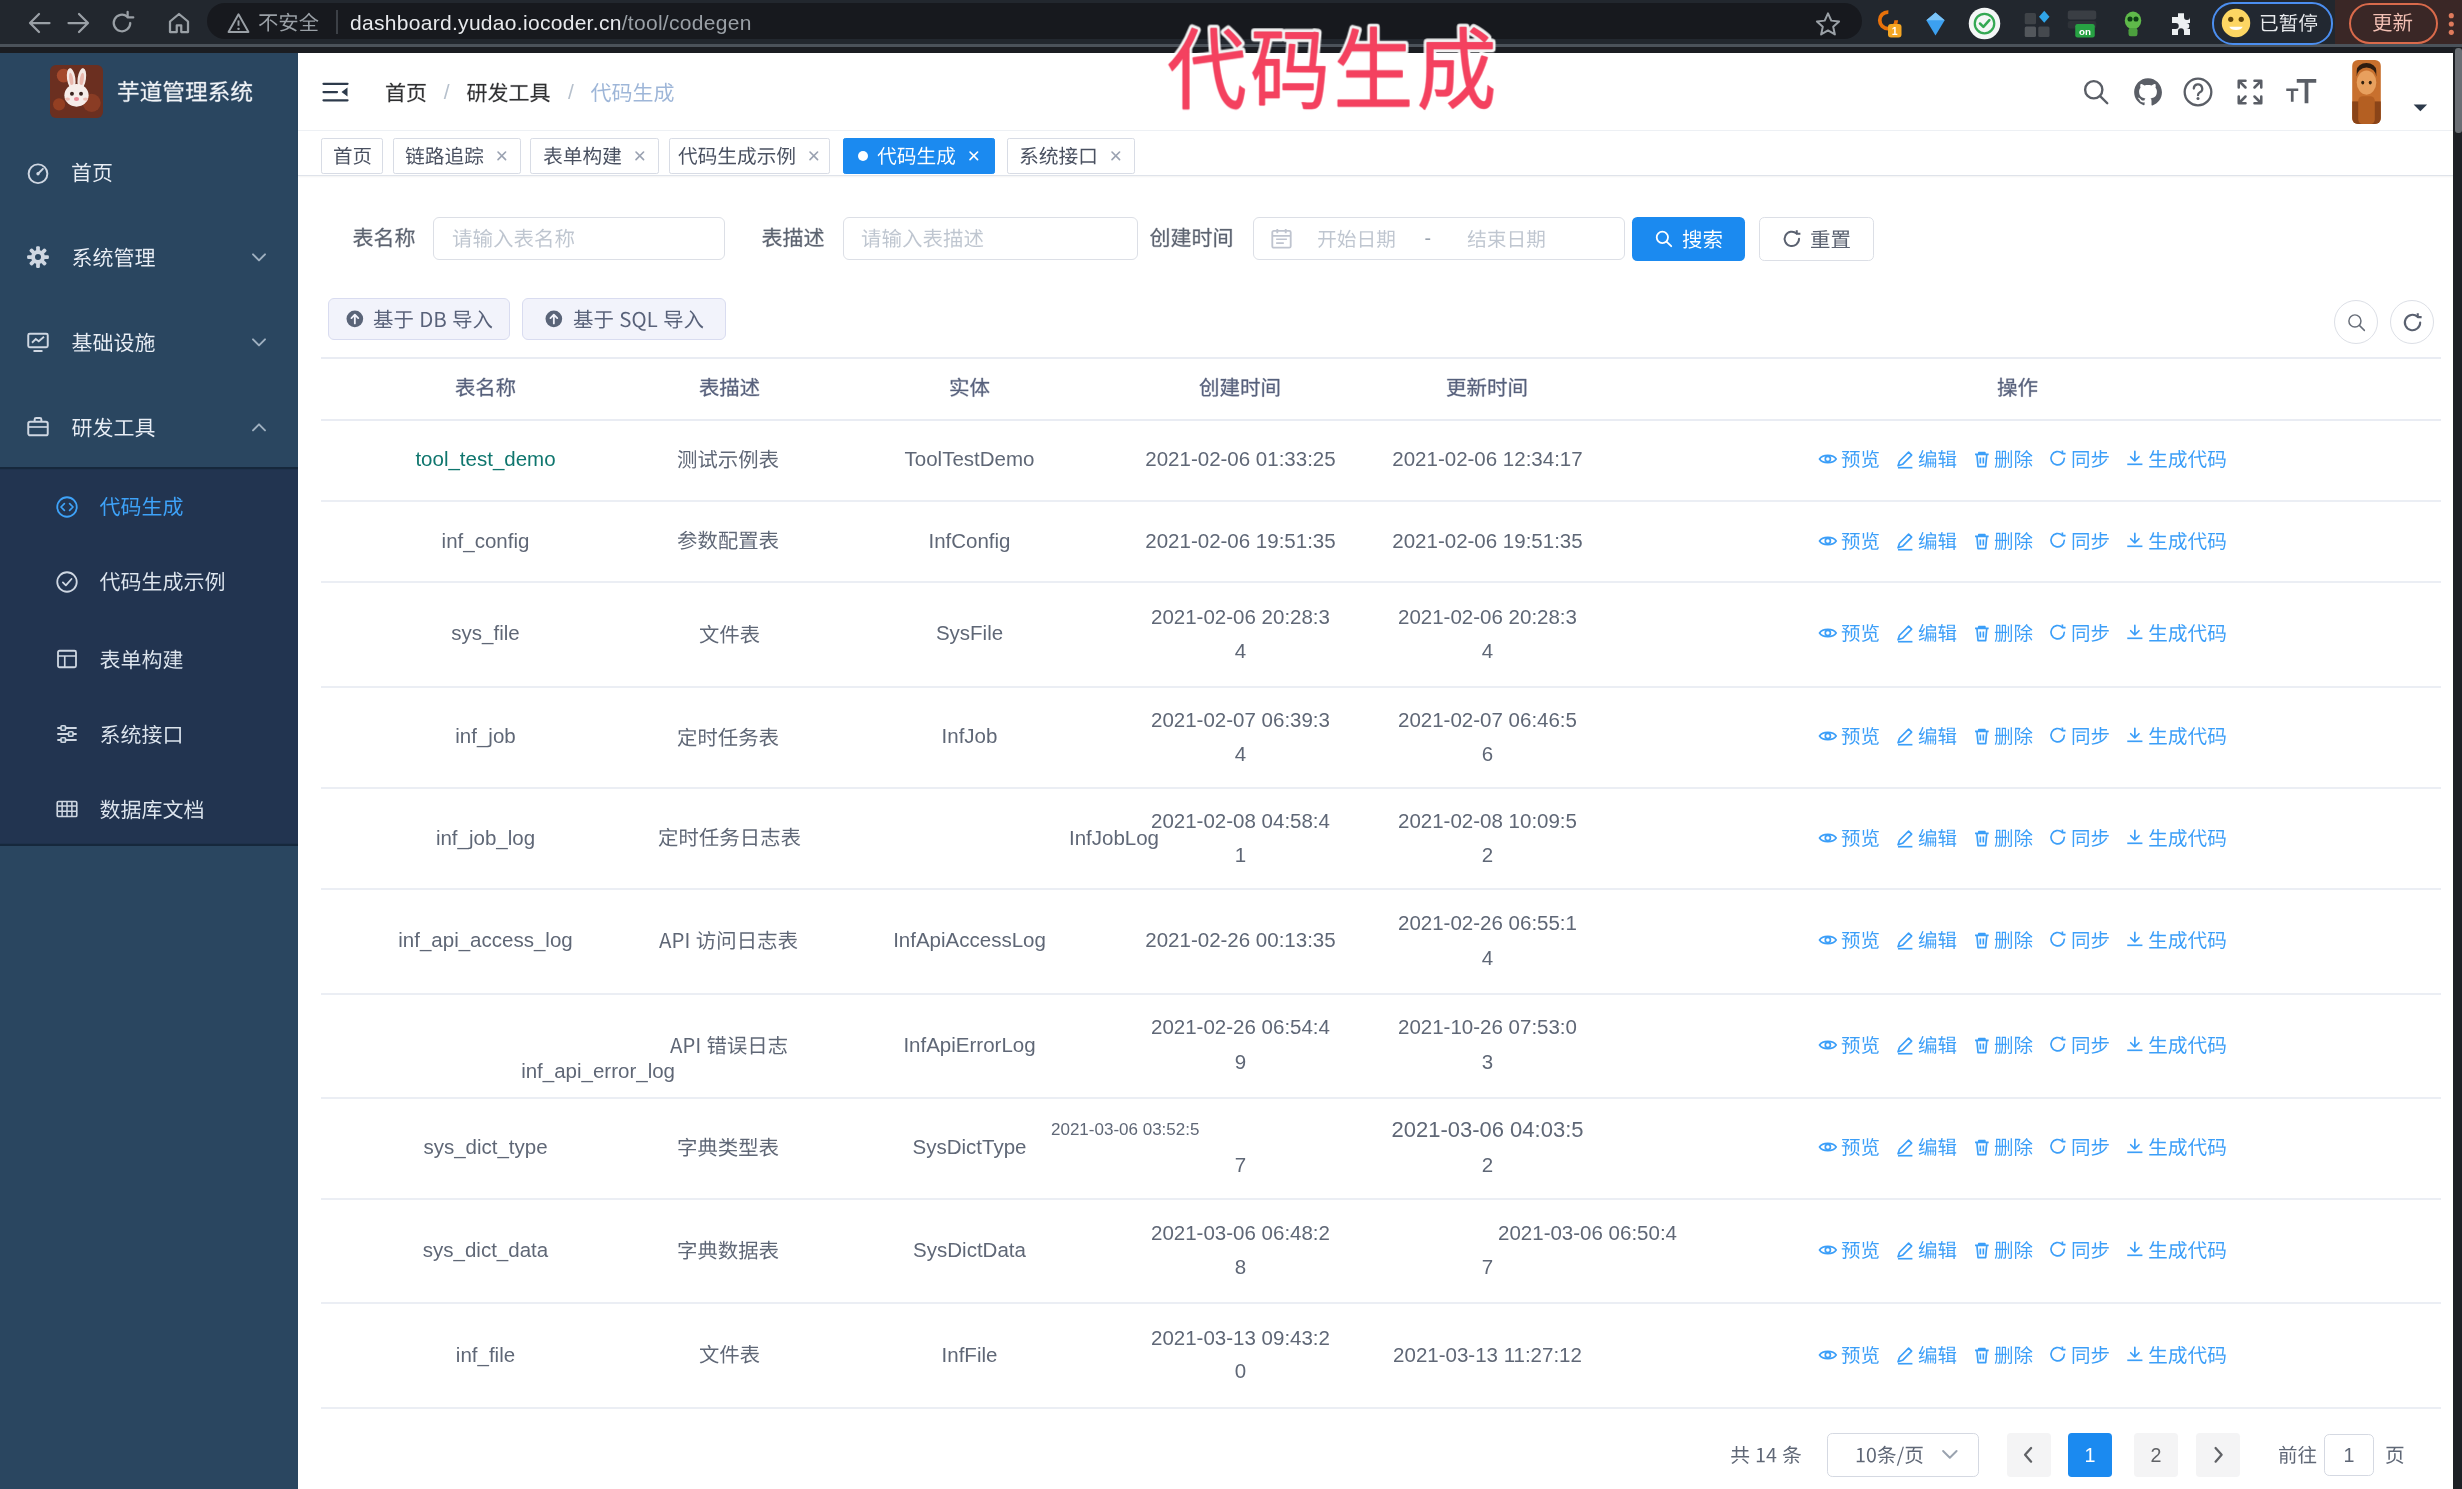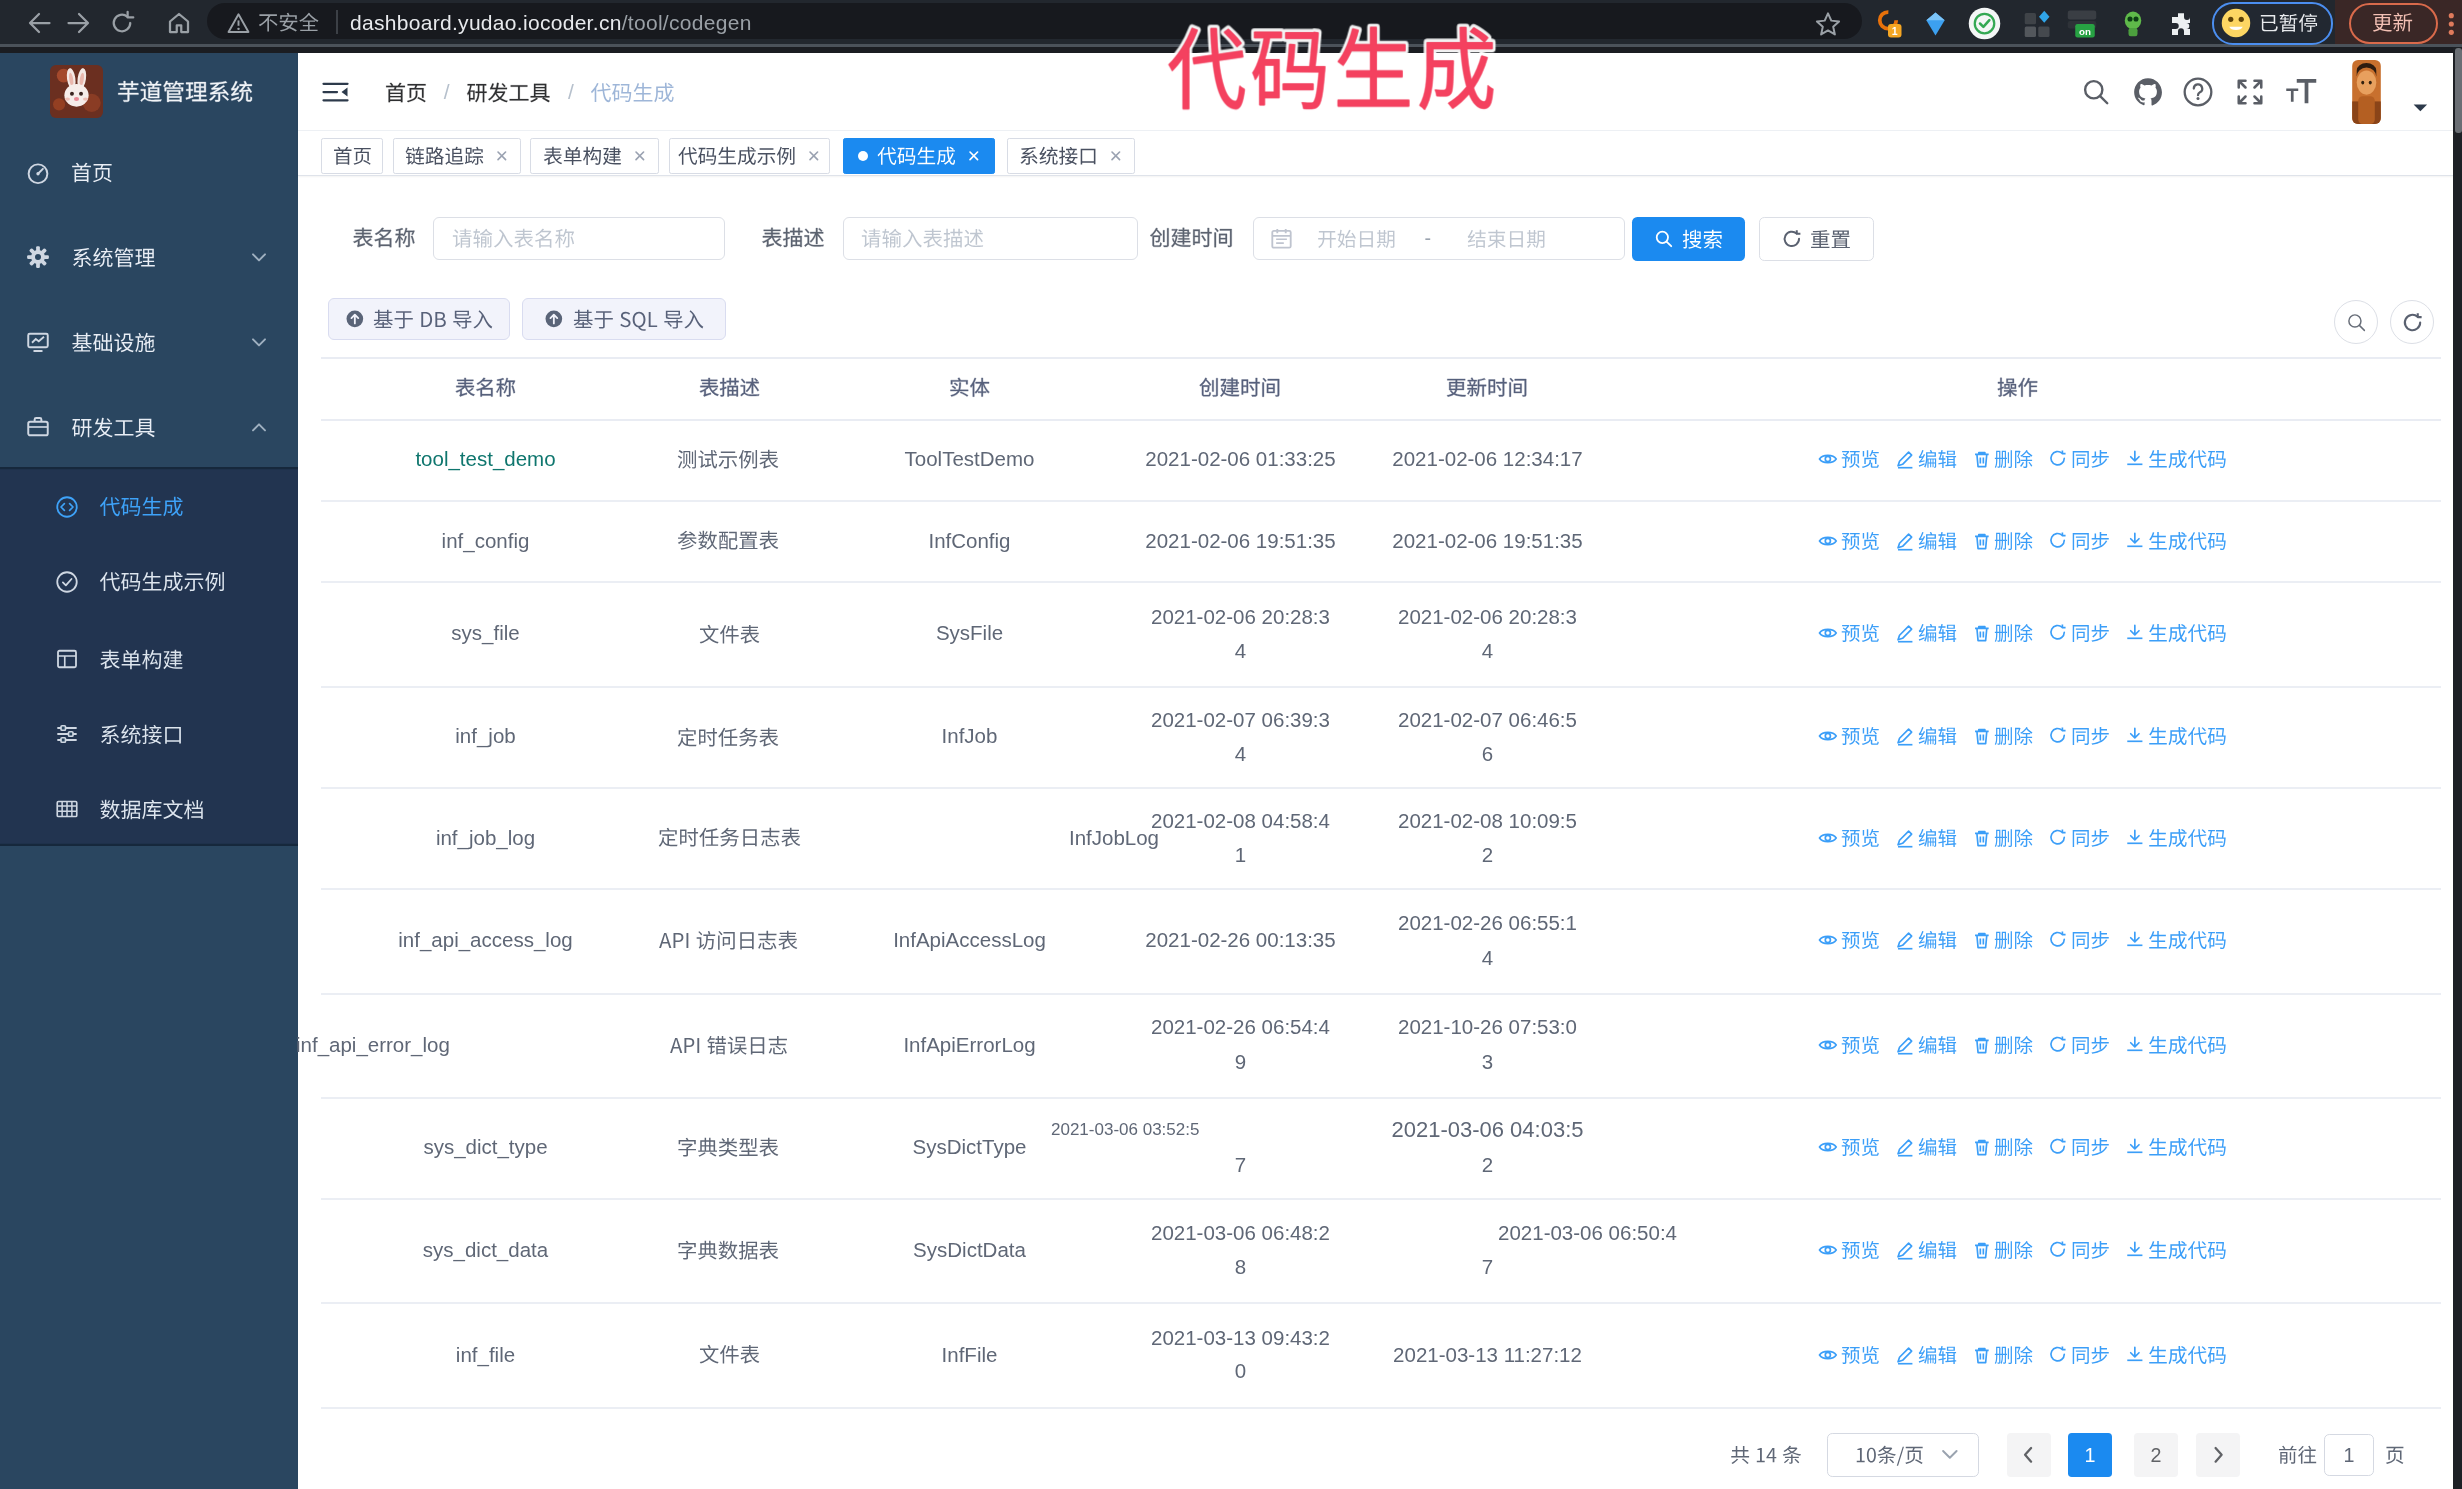--- a/index.html
+++ b/index.html
@@ -1270,21 +1270,21 @@
           <g transform="translate(0,22.88) scale(0.026000,-0.026000)" fill="#3b9ef8">
             <use href="#z751f" x="0"></use>
             <use href="#z6210" x="1000"></use>
             <use href="#z4ee3" x="2000"></use>
             <use href="#z7801" x="3000"></use>
           </g>
         </svg>
       </span>
     </div>
     <div class="abs" style="left:321px;top:993px;width:2120px;height:1.5px;background:#ebeef4"></div>
-    <div class="abs" style="left:485px;top:1045px;width:379px;margin-left:-189px;text-align:left;font-size:20.5px;color:#5f6776;transform:translateY(-50%)">inf_api_error_log</div>
+    <div class="abs" style="left:485px;top:1071px;width:379px;margin-left:-189px;text-align:right;font-size:20.5px;color:#5f6776;transform:translateY(-50%)">inf_api_error_log</div>
     <div class="abs" style="left:670px;top:1035px"><svg class="zh " width="118" height="20.5" style="overflow:visible;" viewBox="0 0 156.391 27">
         <g transform="translate(0,23.76) scale(0.027000,-0.027000)" fill="#5f6776">
           <use href="#z41" x="0"></use>
           <use href="#z50" x="608"></use>
           <use href="#z49" x="1241"></use>
           <use href="#z9519" x="1794"></use>
           <use href="#z8bef" x="2794"></use>
           <use href="#z65e5" x="3794"></use>
           <use href="#z5fd7" x="4794"></use>
         </g>

